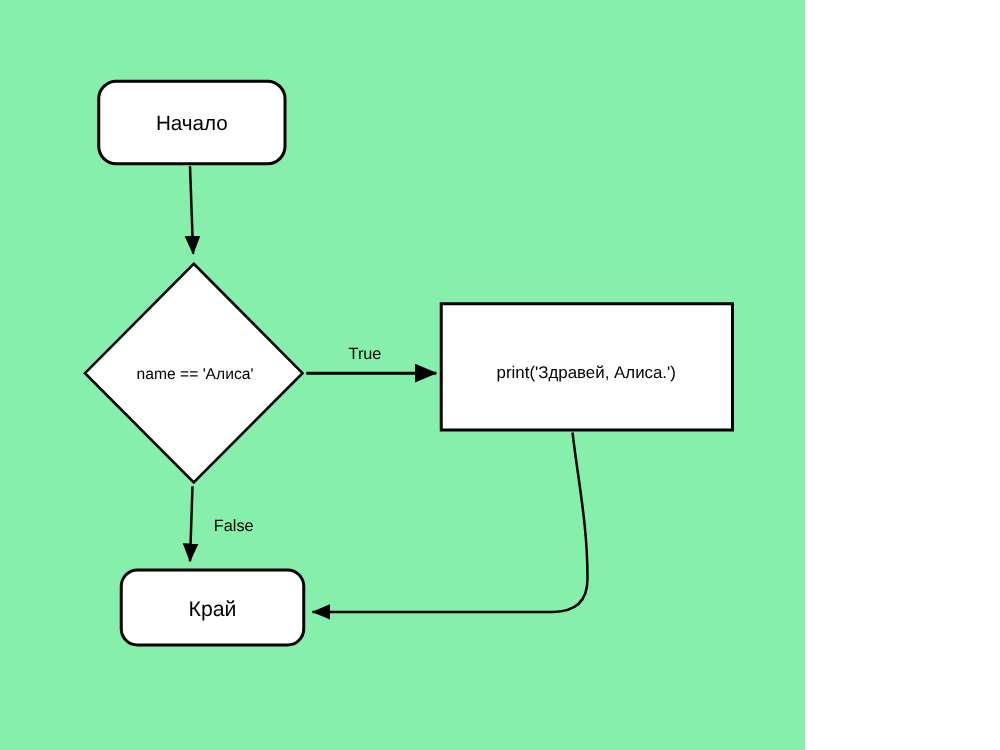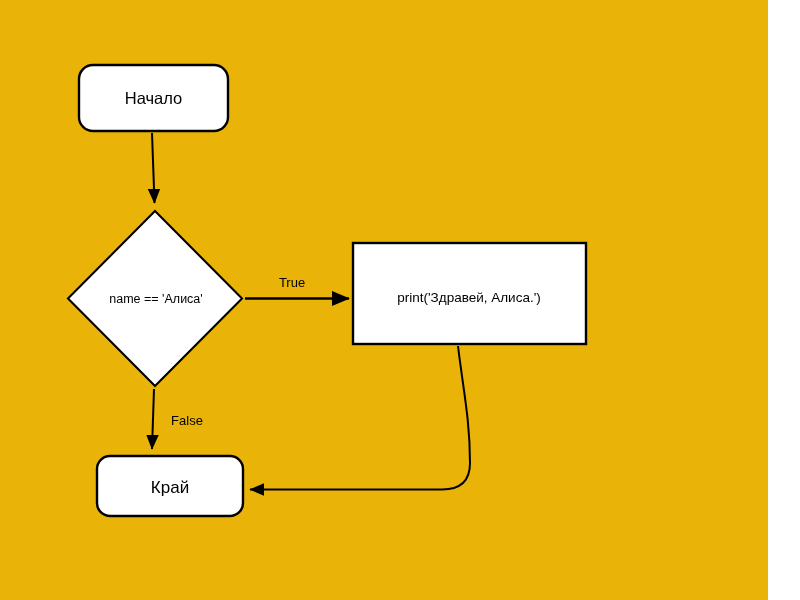--- a/index.html
+++ b/index.html
@@ -2,23 +2,23 @@
 <html><head>
 <meta charset="utf-8">
 <style>
   html, body {
     margin: 0;
     padding: 0;
     background: #ffffff;
   }
   .stage {
     position: relative;
-    width: 768px;
+    width: 644px;
     height: 600px;
-    background: #eab308;
+    background: #86efac;
     overflow: hidden;
     font-family: "Liberation Sans", sans-serif;
   }
   svg { display: block; }
   text {
     fill: #000000;
     font-family: "Liberation Sans", sans-serif;
   }
 </style>
 </head>

